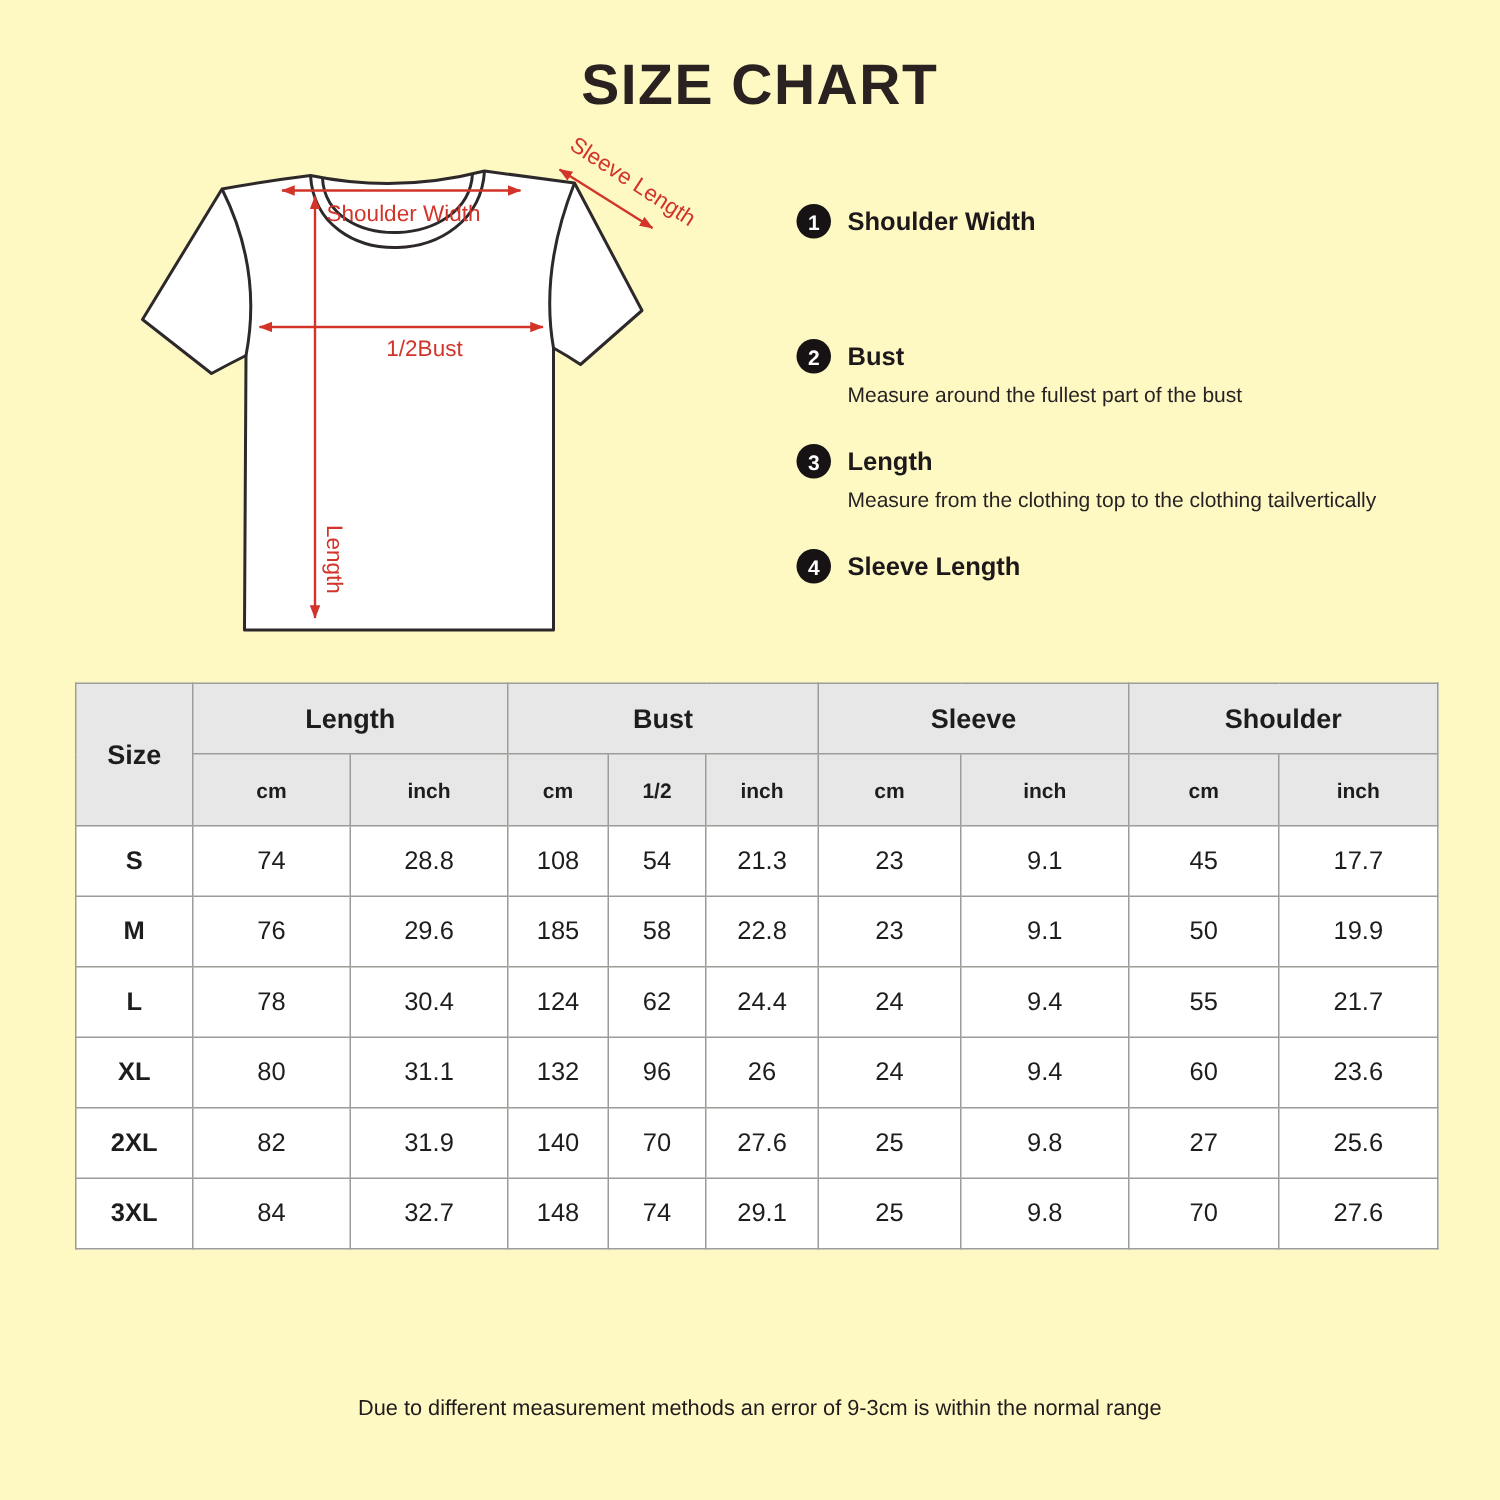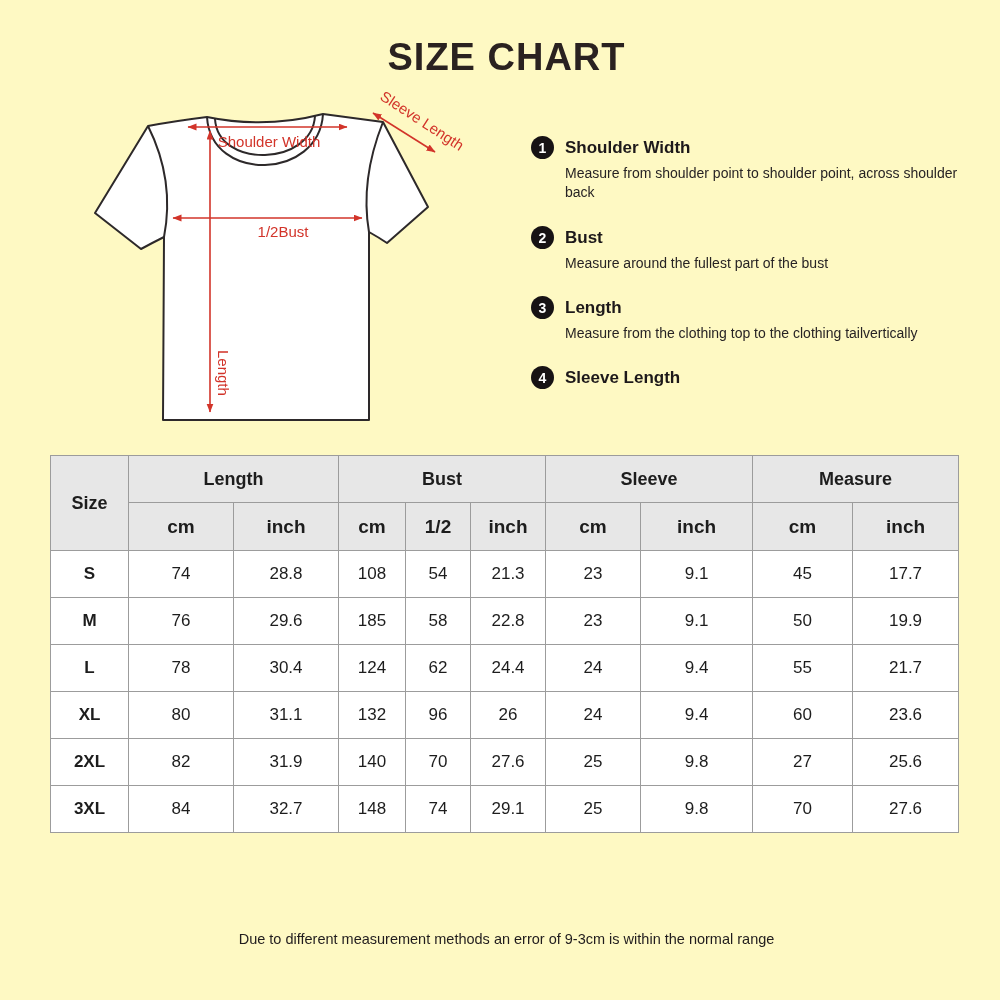--- a/index.html
+++ b/index.html
@@ -19,21 +19,21 @@
   .legend-item{position:absolute;left:0;display:flex;gap:11px;}
   .badge{flex:0 0 auto;width:23px;height:23px;border-radius:50%;background:#171314;color:#ffffff;
          display:flex;align-items:center;justify-content:center;font-size:14px;font-weight:bold;}
   .legend-title{font-size:17px;font-weight:bold;color:#1d191a;line-height:23px;}
   .legend-desc{font-size:14px;color:#272324;margin-top:5px;max-width:400px;line-height:1.38;}
 
   
   .size-table{position:absolute;left:50px;top:455px;width:908px;border-collapse:collapse;table-layout:fixed;}
   .size-table th,.size-table td{border:1px solid #9c9c9c;text-align:center;vertical-align:middle;padding:0;}
   .size-table thead th{background:#e7e7e7;font-size:18px;font-weight:bold;color:#1d1d1d;}
-  .size-table thead tr.sub th{height:47px;font-size:19px;}
+  .size-table thead tr.sub th{height:47px;font-size:14px;}
   .size-table thead tr.grp th{height:46px;}
   .size-table tbody td{height:46px;font-size:17px;color:#1d1d1d;background:#ffffff;}
   .size-table tbody td.size{font-weight:bold;}
 
   
   .notes{position:absolute;left:0;top:931px;width:100%;text-align:center;}
   .notes p{margin:0 0 11px 0;font-size:14.5px;color:#201c1d;}
 </style>
 </head>
 <body>
@@ -75,21 +75,20 @@
   </div>
 
   <div class="legend">
 
     <div class="legend-item" style="top:0px;">
       <span class="badge">
           <span>1</span>
         </span>
       <div>
         <div class="legend-title">Shoulder Width</div>
-        <div class="legend-desc">Measure from shoulder point to shoulder point, across shoulder back</div>
       </div>
     </div>
 
     <div class="legend-item" style="top:90px;">
       <span class="badge">
           <span>2</span>
         </span>
       <div>
         <div class="legend-title">Bust</div>
         <div class="legend-desc">Measure around the fullest part of the bust</div>
@@ -129,21 +128,21 @@
         <col style="width:112px">
         <col style="width:100px">
         <col style="width:106px">
     </colgroup>
     <thead>
       <tr class="grp">
         <th rowspan="2">Size</th>
         <th colspan="2">Length</th>
         <th colspan="3">Bust</th>
         <th colspan="2">Sleeve</th>
-        <th colspan="2">Measure</th>
+        <th colspan="2">Shoulder</th>
       </tr>
       <tr class="sub">
         <th>cm</th>
         <th>inch</th>
         <th>cm</th>
         <th>1/2</th>
         <th>inch</th>
         <th>cm</th>
         <th>inch</th>
         <th>cm</th>

